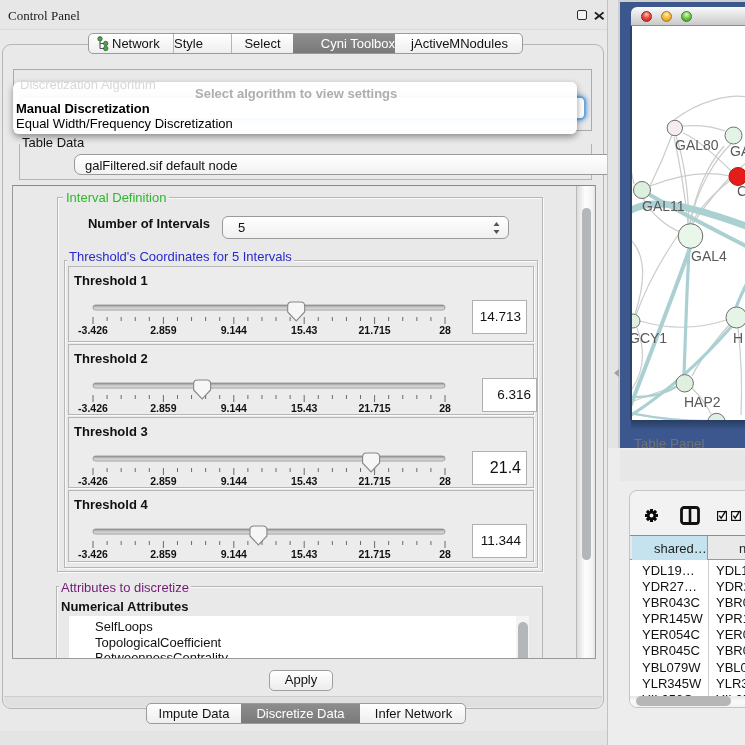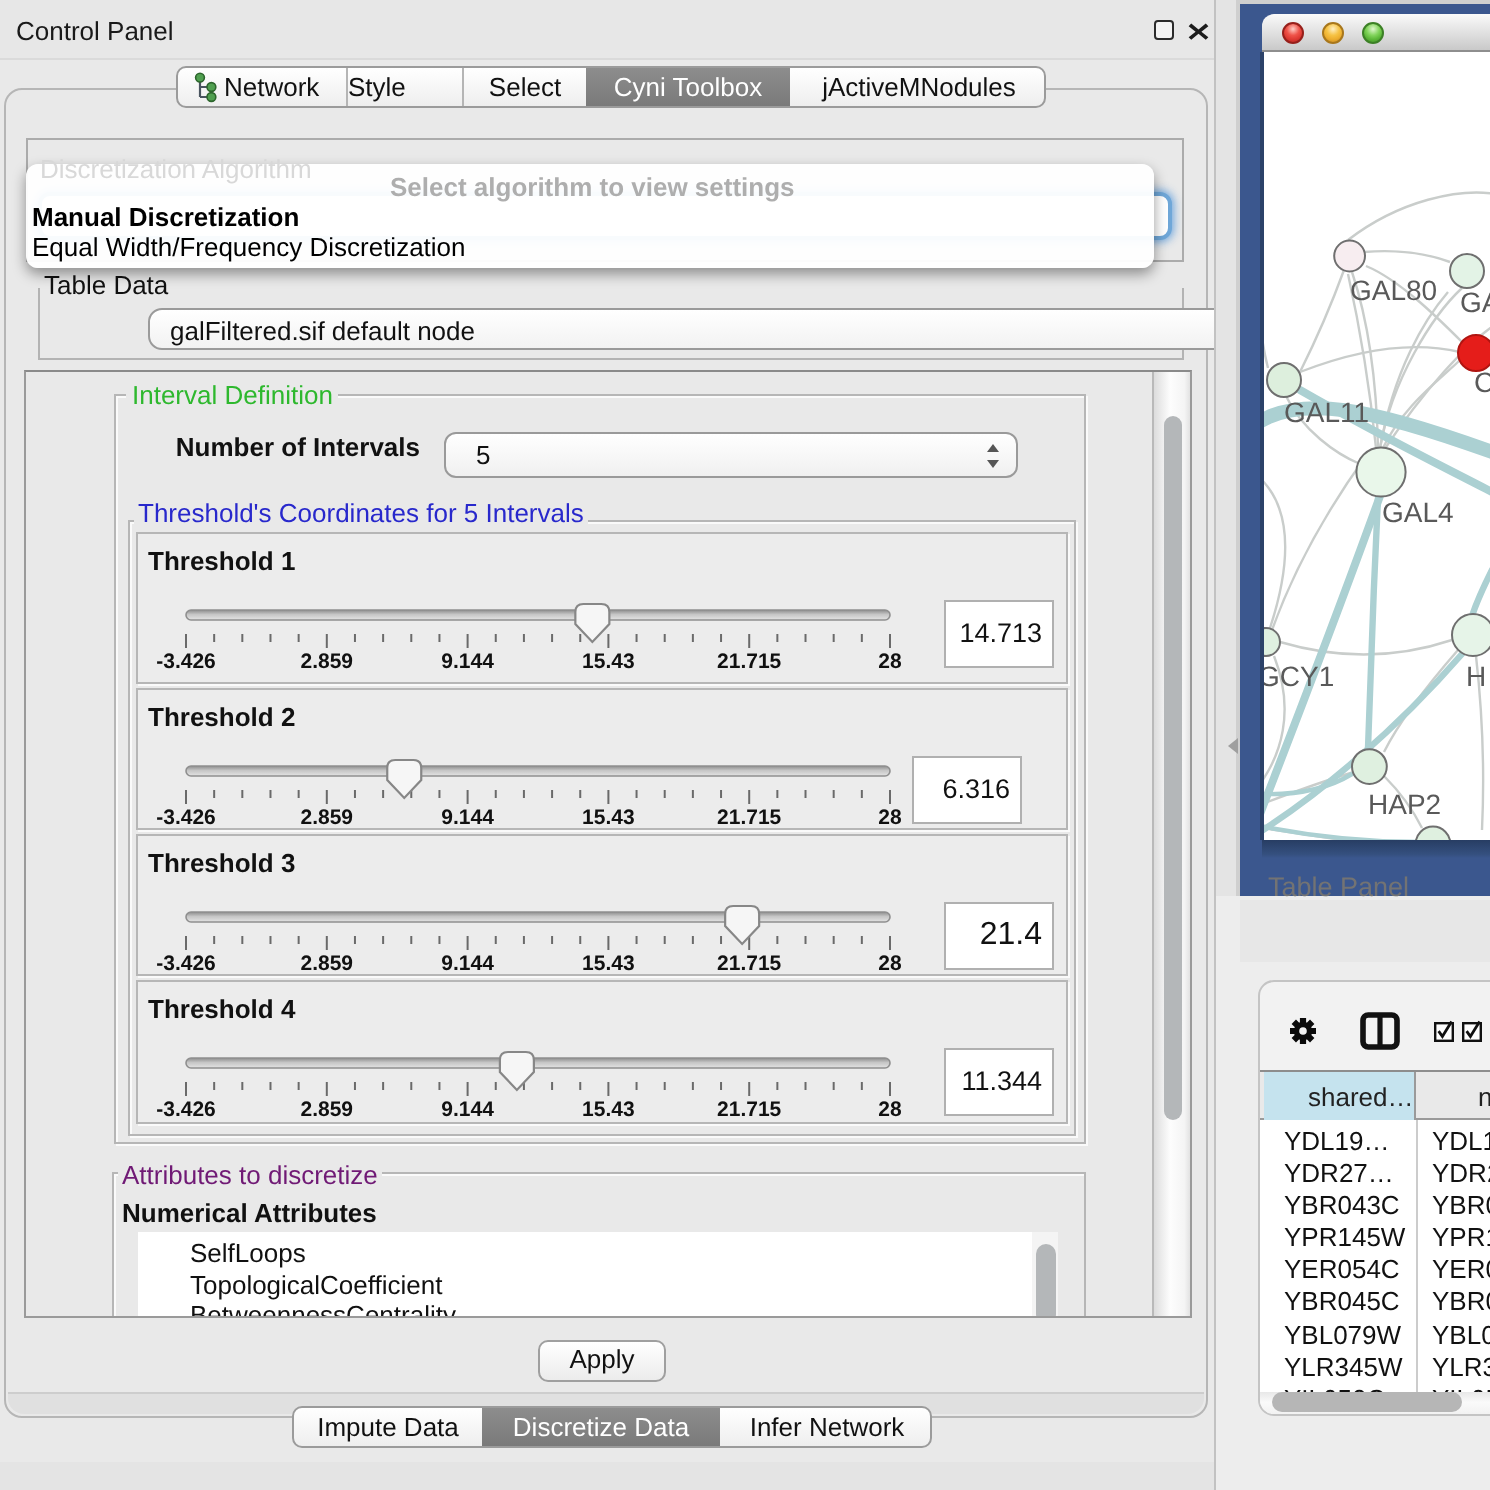--- a/index.html
+++ b/index.html
@@ -8,21 +8,21 @@
 .abs { position:absolute; }
 </style>
 </head>
 <body>
 
 <div class="abs" style="left:0;top:0;width:745px;height:2px;background:#cfcfcf;"></div>
 
 <div class="abs" id="cp" style="left:0;top:0;width:607px;height:745px;background:#e9e9e9;">
 
   <div class="abs" style="left:0;top:0;width:607px;height:30px;background:#e7e7e7;border-bottom:1px solid #dadada;"></div>
-  <div class="abs" style="left:8px;top:8px;font-size:13px;color:#1a1a1a;">Control Panel</div>
+  <div class="abs" style="left:8px;top:8px;font-size:13px;color:#1a1a1a;font-family:Liberation Serif, serif;">Control Panel</div>
 
   <div class="abs" style="left:577px;top:10px;width:10px;height:10px;border:1.6px solid #2b2b2b;border-radius:2px;background:#f4f4f4;"></div>
 
   <svg class="abs" style="left:594px;top:11px;" width="10.5" height="9.7" viewBox="0 0 13 12">
     <path d="M2 1 L6.5 4.7 L11 1 L12.6 2.6 L8.3 6 L12.6 9.4 L11 11 L6.5 7.3 L2 11 L0.4 9.4 L4.7 6 L0.4 2.6 Z" fill="#1c1c1c"></path>
   </svg>
 
   <div class="abs" style="left:2px;top:44px;width:602px;height:665px;background:#e9e9e9;border:1.5px solid #b6b6b6;border-radius:9px;"></div>
   <div class="abs" style="left:4px;top:696px;width:598px;height:11px;background:#e0e0e0;border-top:1px solid #cdcdcd;border-radius:0 0 8px 8px;"></div>
   <div class="abs" style="left:0;top:731px;width:607px;height:14px;background:#e4e4e4;"></div>
@@ -131,21 +131,21 @@
             <line x1="361.92" y1="19" x2="361.92" y2="23" stroke="#6a6a6a" stroke-width="1"></line>
             <line x1="376" y1="19" x2="376" y2="26" stroke="#6a6a6a" stroke-width="1"></line>
             <text x="24" y="36" text-anchor="middle" font-size="10.5" font-weight="bold" font-family="Liberation Sans, sans-serif" fill="#111">-3.426</text>
             <text x="94.4" y="36" text-anchor="middle" font-size="10.5" font-weight="bold" font-family="Liberation Sans, sans-serif" fill="#111">2.859</text>
             <text x="164.8" y="36" text-anchor="middle" font-size="10.5" font-weight="bold" font-family="Liberation Sans, sans-serif" fill="#111">9.144</text>
             <text x="235.20000000000002" y="36" text-anchor="middle" font-size="10.5" font-weight="bold" font-family="Liberation Sans, sans-serif" fill="#111">15.43</text>
             <text x="305.6" y="36" text-anchor="middle" font-size="10.5" font-weight="bold" font-family="Liberation Sans, sans-serif" fill="#111">21.715</text>
             <text x="376" y="36" text-anchor="middle" font-size="10.5" font-weight="bold" font-family="Liberation Sans, sans-serif" fill="#111">28</text>
             <path d="M 124.61932794501371 8 Q 124.61932794501371 4 128.6193279450137 4 L 137.6193279450137 4 Q 141.6193279450137 4 141.6193279450137 8 L 141.6193279450137 14 L 133.1193279450137 23 L 124.61932794501371 14 Z" fill="#f6f6f6" stroke="#878787" stroke-width="1.1"></path>
           </svg>
-          <div style="position:absolute;left:387px;top:33px;width:55px;height:34px;background:#fff;border:1px solid #b0b0b0;font-size:13.5px;text-align:right;line-height:32px;padding-right:5px;">6.316</div>
+          <div style="position:absolute;left:413px;top:33px;width:55px;height:34px;background:#fff;border:1px solid #b0b0b0;font-size:13.5px;text-align:right;line-height:32px;padding-right:5px;">6.316</div>
         </div><div class="abs" style="left:55px;top:231px;width:466px;height:71px;border:1px solid #b6b6b6;box-shadow:1px 1px 0 #fafafa;background:#ececec;">
           <div style="position:absolute;left:5px;top:6px;font-size:13px;font-weight:bold;">Threshold 3</div>
           <svg style="position:absolute;left:0;top:31px;" width="466" height="40" viewBox="0 0 466 40">
             <rect x="24" y="7" width="352" height="5" rx="2.5" fill="url(#trk)" stroke="#8f8f8f" stroke-width="0.8"></rect>
             <line x1="24" y1="19" x2="24" y2="26" stroke="#6a6a6a" stroke-width="1"></line>
             <line x1="38.08" y1="19" x2="38.08" y2="23" stroke="#6a6a6a" stroke-width="1"></line>
             <line x1="52.16" y1="19" x2="52.16" y2="23" stroke="#6a6a6a" stroke-width="1"></line>
             <line x1="66.24000000000001" y1="19" x2="66.24000000000001" y2="23" stroke="#6a6a6a" stroke-width="1"></line>
             <line x1="80.32" y1="19" x2="80.32" y2="23" stroke="#6a6a6a" stroke-width="1"></line>
             <line x1="94.4" y1="19" x2="94.4" y2="26" stroke="#6a6a6a" stroke-width="1"></line>
@@ -243,21 +243,21 @@
       <svg style="position:absolute;left:8px;top:2px;" width="13" height="16" viewBox="0 0 13 16">
         <path d="M3 3 L3 12.5 M3 7.5 L8.7 7.5 M3 12.5 L8.7 12.5" stroke="#4a5560" stroke-width="1.1" fill="none"></path>
         <circle cx="3" cy="2.8" r="2.2" fill="#50a050" stroke="#2d662d" stroke-width="0.8"></circle>
         <circle cx="8.7" cy="7.5" r="2.2" fill="#50a050" stroke="#2d662d" stroke-width="0.8"></circle>
         <circle cx="8.7" cy="12.5" r="2.2" fill="#50a050" stroke="#2d662d" stroke-width="0.8"></circle>
       </svg>
       <span style="position:absolute;left:23px;">Network</span>
     </div>
     <div style="position:absolute;left:84px;top:0;width:58px;height:21px;line-height:20px;text-align:left;border-left:1px solid #b5b5b5;">Style</div>
     <div style="position:absolute;left:142px;top:0;width:62px;height:21px;line-height:20px;text-align:center;border-left:1px solid #b5b5b5;">Select</div>
-    <div style="position:absolute;left:204px;top:0;width:102px;height:21px;line-height:20px;text-align:center;background:linear-gradient(#8d8d8d,#787878);color:#fff;">Cyni Toolbox</div>
+    <div style="position:absolute;left:204px;top:0;width:102px;height:21px;line-height:20px;text-align:right;background:linear-gradient(#8d8d8d,#787878);color:#fff;">Cyni Toolbox</div>
     <div style="position:absolute;left:306px;top:0;width:129px;height:21px;line-height:20px;text-align:center;">jActiveMNodules</div>
   </div>
 
   <div class="abs" style="left:146px;top:703px;width:320px;height:21px;background:linear-gradient(#ffffff,#eeeeee);border:1px solid #9b9b9b;border-radius:5px;overflow:hidden;">
     <div style="position:absolute;left:0;top:0;width:94px;height:21px;line-height:20px;text-align:center;">Impute Data</div>
     <div style="position:absolute;left:94px;top:0;width:119px;height:21px;line-height:20px;text-align:center;background:linear-gradient(#8d8d8d,#787878);color:#fff;">Discretize Data</div>
     <div style="position:absolute;left:213px;top:0;width:107px;height:21px;line-height:20px;text-align:center;">Infer Network</div>
   </div>
 
   <div class="abs" style="left:13px;top:82px;width:564px;height:52px;background:rgba(255,255,255,0.95);border-radius:6px;box-shadow:0 3px 7px rgba(0,0,0,0.4);"></div>

